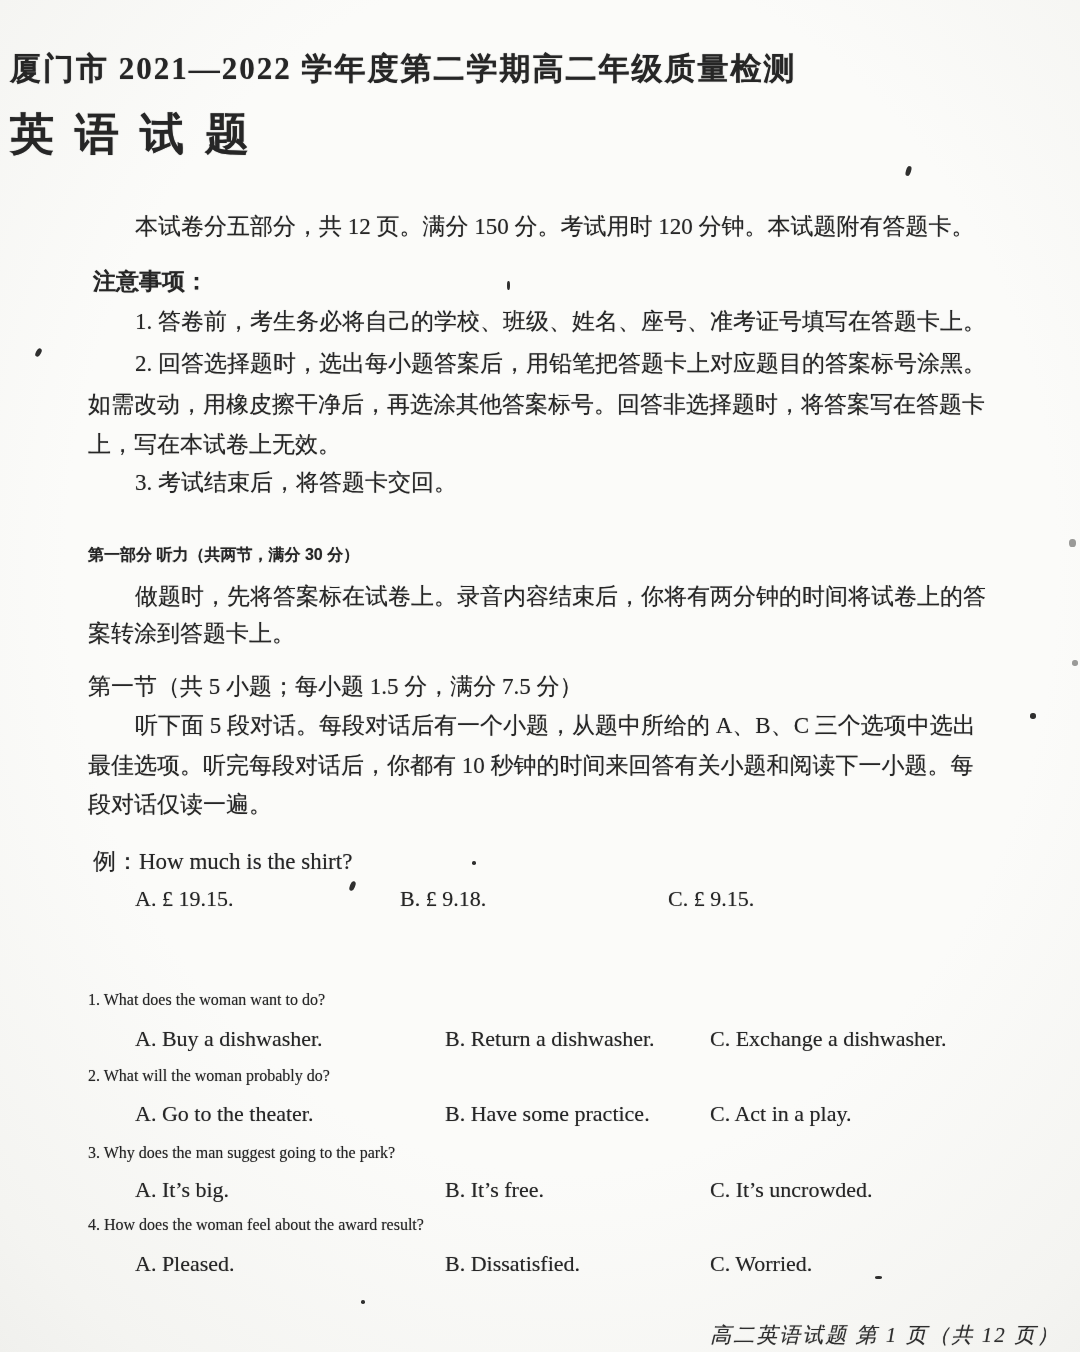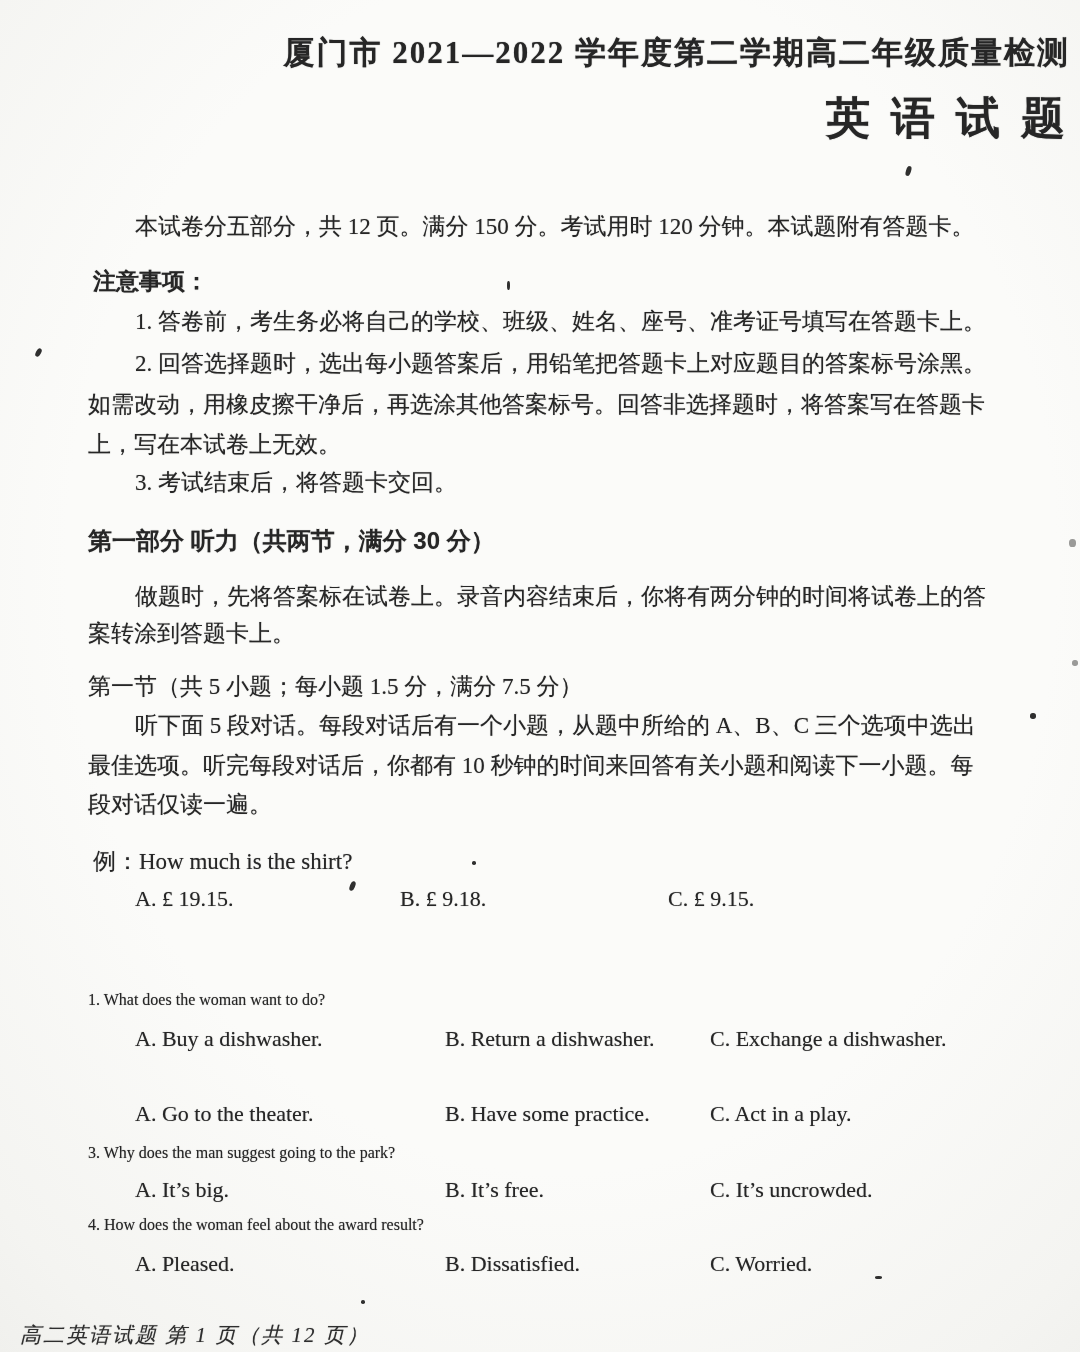--- a/index.html
+++ b/index.html
@@ -13,37 +13,37 @@
     background:
       radial-gradient(ellipse 900px 1100px at 52% 42%, #fbfbf9 55%, #f4f4f1 85%, #eeeeeb 100%);
     color:#262626;
   }
   .line{
     position:absolute;left:88px;width:960px;
     white-space:nowrap;
     font-size:23px;line-height:30px;
     text-shadow:0 0 1px rgba(35,35,35,.45);
   }
-  .center{left:10px;width:1060px;text-align:right;}
+  .center{left:10px;width:1060px;text-align:left;margin-top:16px;}
   .title{font-size:31px;font-weight:bold;letter-spacing:2px;text-shadow:0 0 1px rgba(20,20,20,.6);}
   .subtitle{font-size:44px;font-weight:bold;letter-spacing:5px;text-shadow:0 0 1px rgba(20,20,20,.65);}
   .hei{font-family:"Liberation Sans","DejaVu Sans",sans-serif;font-weight:bold;}
   .ind{padding-left:47px;}   
   .ind5{padding-left:5px;}   
   .ind9{padding-left:9px;}   
   .en{font-size:16px;}
   .opt-row{position:absolute;left:88px;width:960px;height:30px;font-size:22px;
            text-shadow:0 0 1px rgba(35,35,35,.45);text-align:right;}
   .opt-row span{position:absolute;white-space:nowrap;}
   .oa{left:47px;}
   .row-ex .ob{left:312px;}  .row-ex .oc{left:580px;}
   .row-q  .ob{left:357px;}  .row-q  .oc{left:622px;}
   .footer{
     font-size:21px;letter-spacing:2px;font-style:italic;
-    color:#2e2e2e;text-align:left;left:20px;width:1040px;
+    color:#2e2e2e;text-align:right;left:20px;width:1040px;
   }
   .speck{position:absolute;background:#2f2f2f;border-radius:45%;}
   .speck.faint{background:#9a9a98;}
 </style>
 </head>
 <body>
 
 <div class="page">
 
   <div class="line center title" style="top:38px">厦门市 2021—2022 学年度第二学期高二年级质量检测</div>
@@ -51,21 +51,21 @@
 
   <div class="line ind" style="top:212px">本试卷分五部分，共 12 页。满分 150 分。考试用时 120 分钟。本试题附有答题卡。</div>
 
   <div class="line hei ind5" style="top:266px">注意事项：</div>
   <div class="line ind" style="top:307px">1. 答卷前，考生务必将自己的学校、班级、姓名、座号、准考证号填写在答题卡上。</div>
   <div class="line ind" style="top:349px">2. 回答选择题时，选出每小题答案后，用铅笔把答题卡上对应题目的答案标号涂黑。</div>
   <div class="line" style="top:390px">如需改动，用橡皮擦干净后，再选涂其他答案标号。回答非选择题时，将答案写在答题卡</div>
   <div class="line" style="top:430px">上，写在本试卷上无效。</div>
   <div class="line ind" style="top:468px">3. 考试结束后，将答题卡交回。</div>
 
-  <div class="line hei" style="top:526px;font-size:24px">第一部分  听力（共两节，满分 30 分）</div>
+  <div class="line hei" style="top:540px;font-size:16px">第一部分  听力（共两节，满分 30 分）</div>
   <div class="line ind" style="top:582px">做题时，先将答案标在试卷上。录音内容结束后，你将有两分钟的时间将试卷上的答</div>
   <div class="line" style="top:619px">案转涂到答题卡上。</div>
 
   <div class="line" style="top:672px">第一节（共 5 小题；每小题 1.5 分，满分 7.5 分）</div>
   <div class="line ind" style="top:711px">听下面 5 段对话。每段对话后有一个小题，从题中所给的 A、B、C 三个选项中选出</div>
   <div class="line" style="top:751px">最佳选项。听完每段对话后，你都有 10 秒钟的时间来回答有关小题和阅读下一小题。每</div>
   <div class="line" style="top:790px">段对话仅读一遍。</div>
 
   <div class="line ind5" style="top:847px">例：How much is the shirt?</div>
   <div class="opt-row row-ex" style="top:886px">
@@ -74,20 +74,21 @@
     <span class="oc">C. £ 9.15.</span>
   </div>
 
   <div class="line en" style="top:985px">1. What does the woman want to do?</div>
   <div class="opt-row row-q" style="top:1026px">
     <span class="oa">A. Buy a dishwasher.</span>
     <span class="ob">B. Return a dishwasher.</span>
     <span class="oc">C. Exchange a dishwasher.</span>
   </div>
 
+  <div class="line en" style="top:1061px">2. What will the woman probably do?</div>
   <div class="opt-row row-q" style="top:1101px">
     <span class="oa">A. Go to the theater.</span>
     <span class="ob">B. Have some practice.</span>
     <span class="oc">C. Act in a play.</span>
   </div>
 
   <div class="line en" style="top:1138px">3. Why does the man suggest going to the park?</div>
   <div class="opt-row row-q" style="top:1177px">
     <span class="oa">A. It’s big.</span>
     <span class="ob">B. It’s free.</span>

